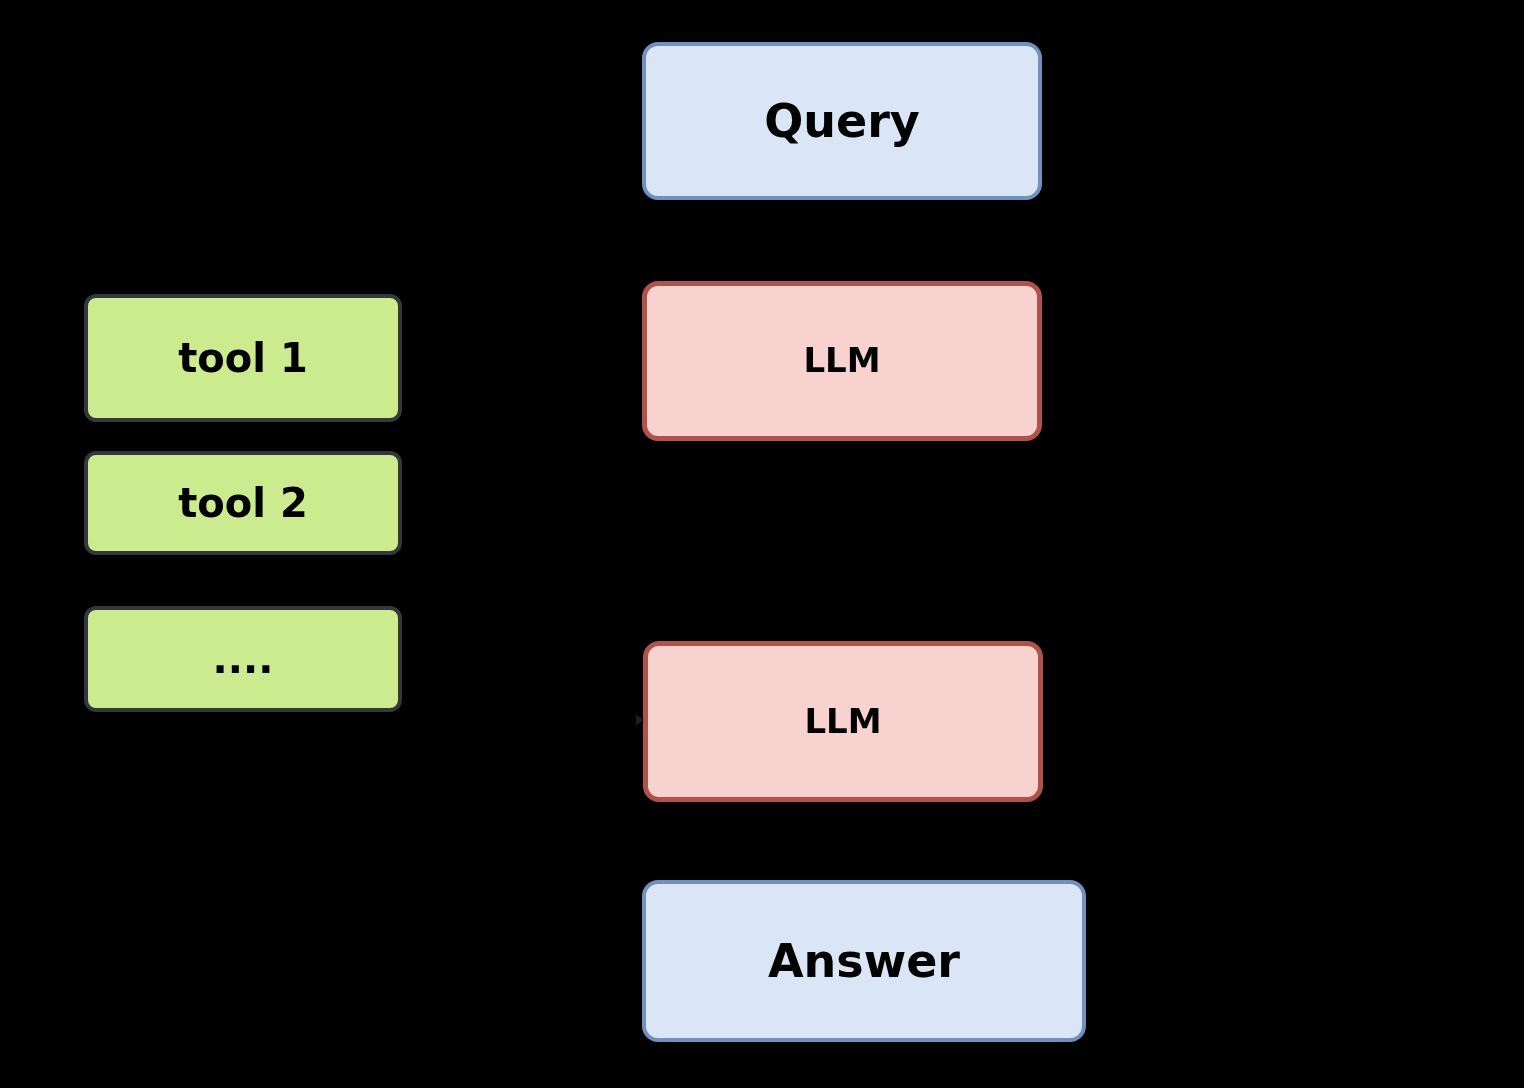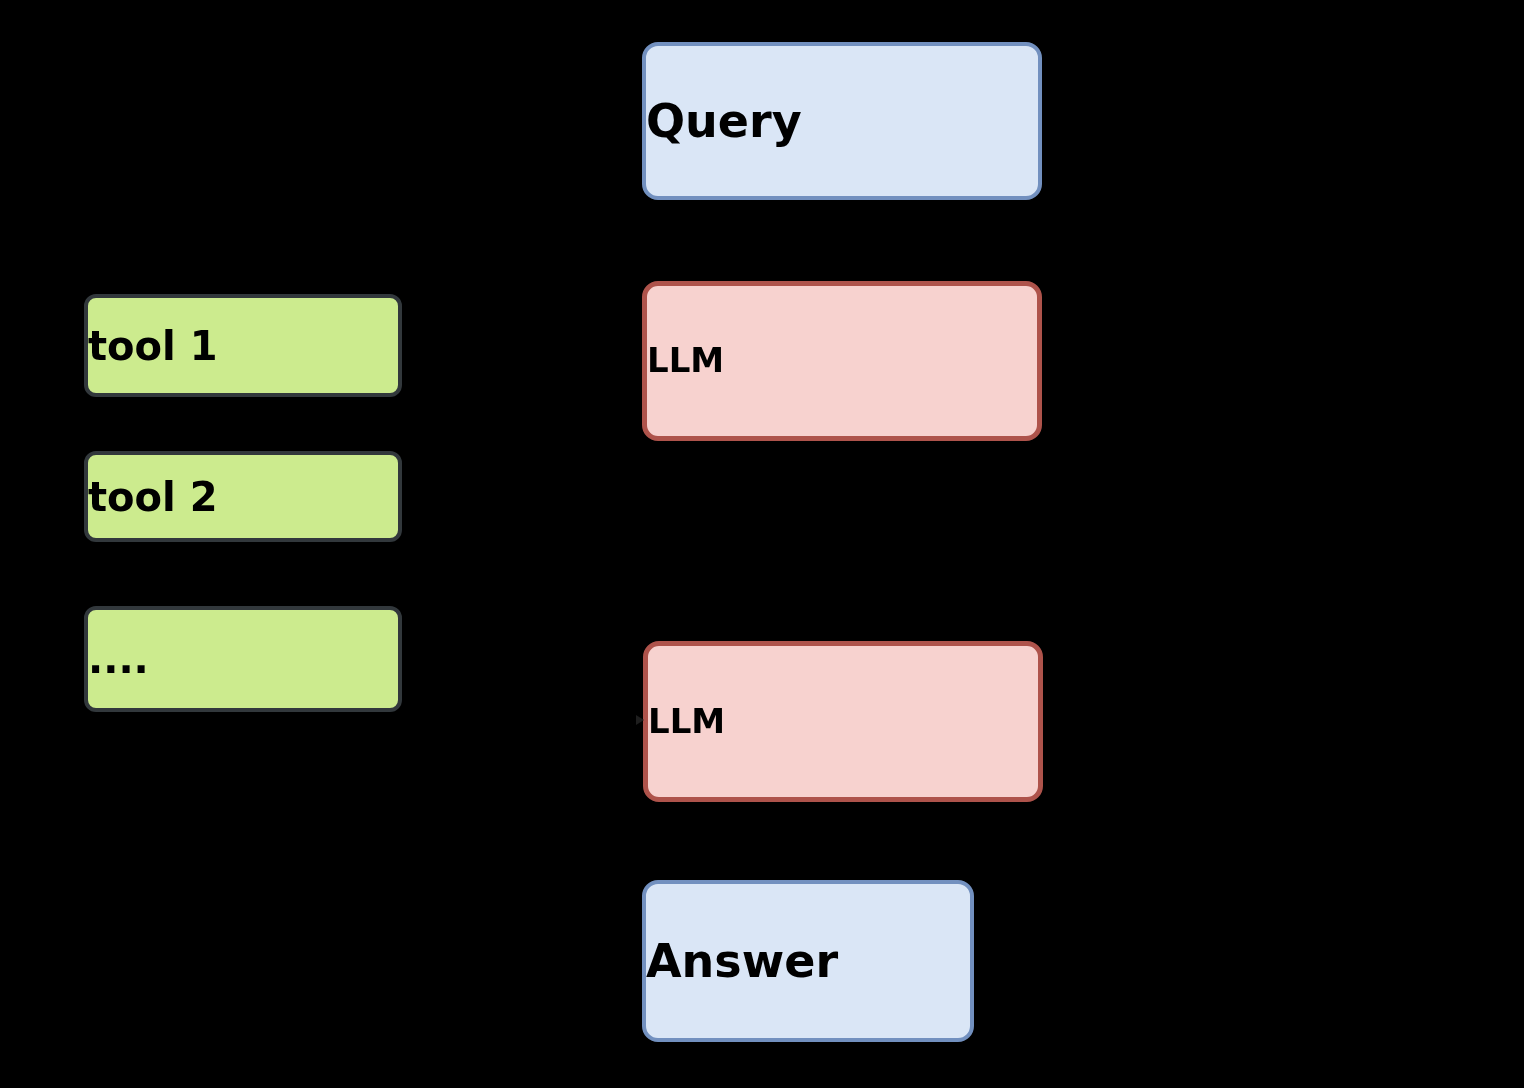--- a/index.html
+++ b/index.html
@@ -13,21 +13,21 @@
     height: 1088px;
     background: #000000;
     overflow: hidden;
     font-family: "DejaVu Sans", sans-serif;
   }
   .node {
     position: absolute;
     box-sizing: border-box;
     display: flex;
     align-items: center;
-    justify-content: flex-start;
+    justify-content: center;
     color: #000000;
     font-weight: bold;
     text-align: center;
     line-height: 1.1;
   }
   .node-blue {
     background: #dae6f6;
     border: 4px solid #7290bf;
     border-radius: 16px;
     font-size: 46px;
@@ -41,24 +41,24 @@
   .node-green {
     background: #cceb8e;
     border: 4px solid #32383c;
     border-radius: 12px;
     font-size: 40px;
   }
   
   .pos-query  { left: 642px; top: 42px;  width: 400px; height: 158px; }
   .pos-llm1   { left: 642px; top: 281px; width: 400px; height: 160px; }
   .pos-llm2   { left: 643px; top: 641px; width: 400px; height: 161px; }
-  .pos-answer { left: 642px; top: 880px; width: 332px; height: 162px; }
+  .pos-answer { left: 642px; top: 880px; width: 444px; height: 162px; }
   
-  .pos-tool1  { left: 84px;  top: 294px; width: 318px; height: 103px; }
-  .pos-tool2  { left: 84px;  top: 451px; width: 318px; height: 91px; }
+  .pos-tool1  { left: 84px;  top: 294px; width: 318px; height: 128px; }
+  .pos-tool2  { left: 84px;  top: 451px; width: 318px; height: 104px; }
   .pos-dots   { left: 84px;  top: 606px; width: 318px; height: 106px; }
   .pos-tooln  { left: 84px;  top: 763px; width: 318px; height: 106px; }
   
   .arrow-tip {
     position: absolute;
     left: 636px;
     top: 715px;
     width: 0;
     height: 0;
     border-top: 5px solid transparent;

